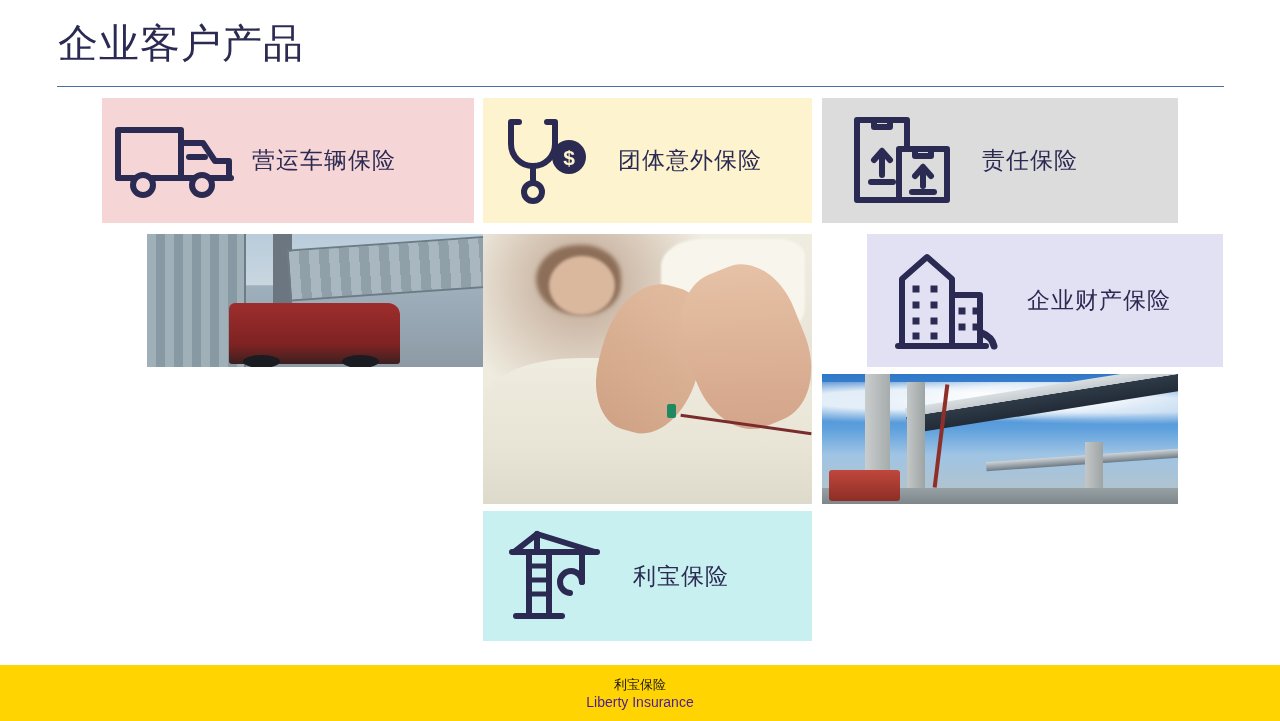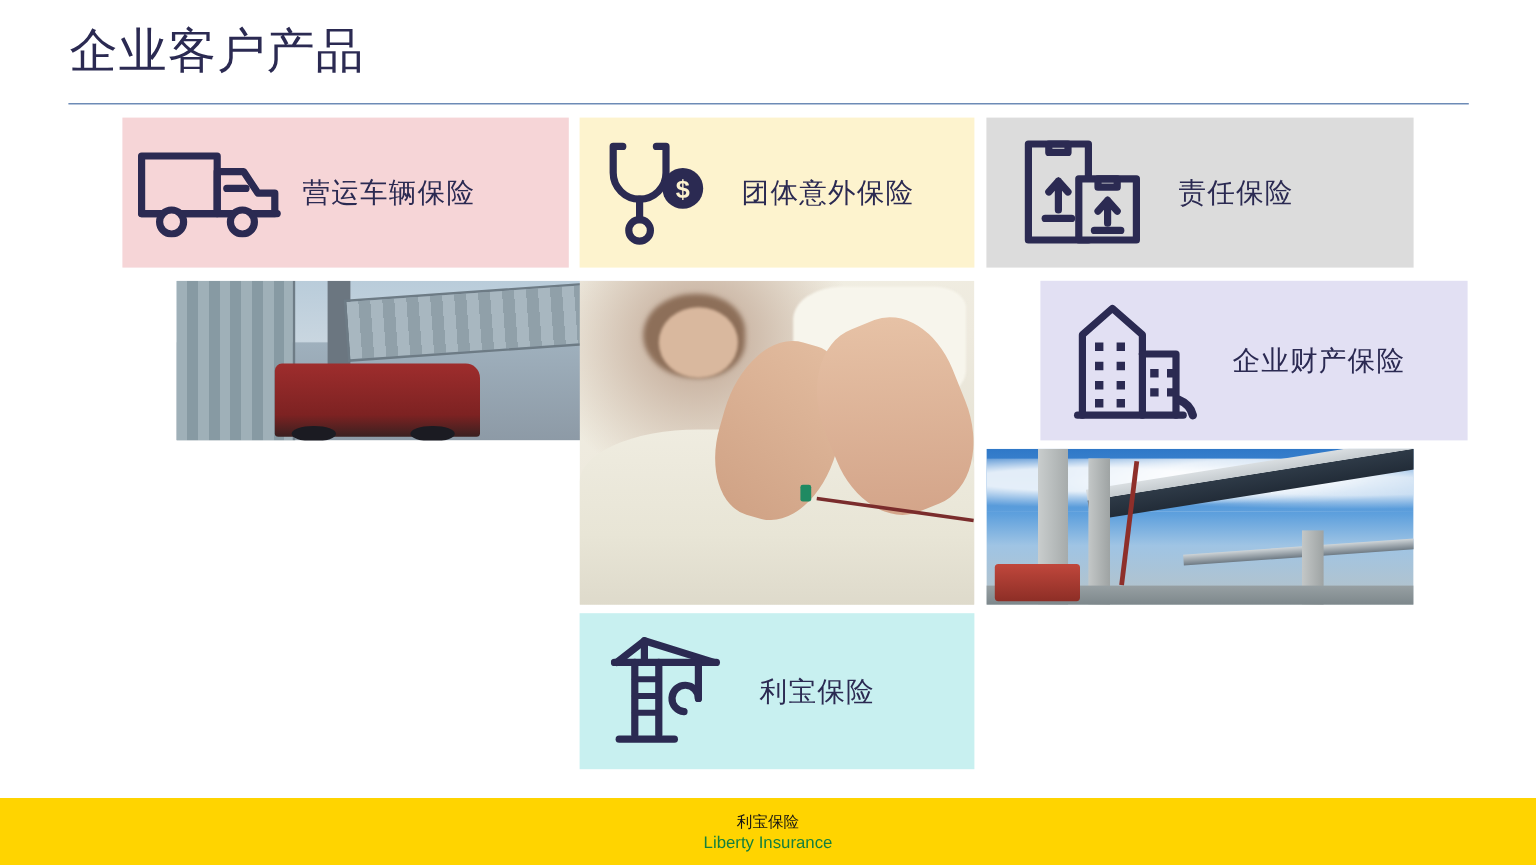--- a/index.html
+++ b/index.html
@@ -248,21 +248,21 @@
     align-items: center;
     justify-content: center;
   }
   .footer-cn {
     font-size: 13px;
     color: #141414;
     line-height: 17px;
   }
   .footer-en {
     font-size: 14px;
-    color: #15803d;
+    color: #4c1d95;
     line-height: 18px;
   }
 
   .icon-svg { display: block; }
 </style>
 </head>
 <body>
 
 <div class="slide-title">企业客户产品</div>
 <div class="title-rule"></div>

